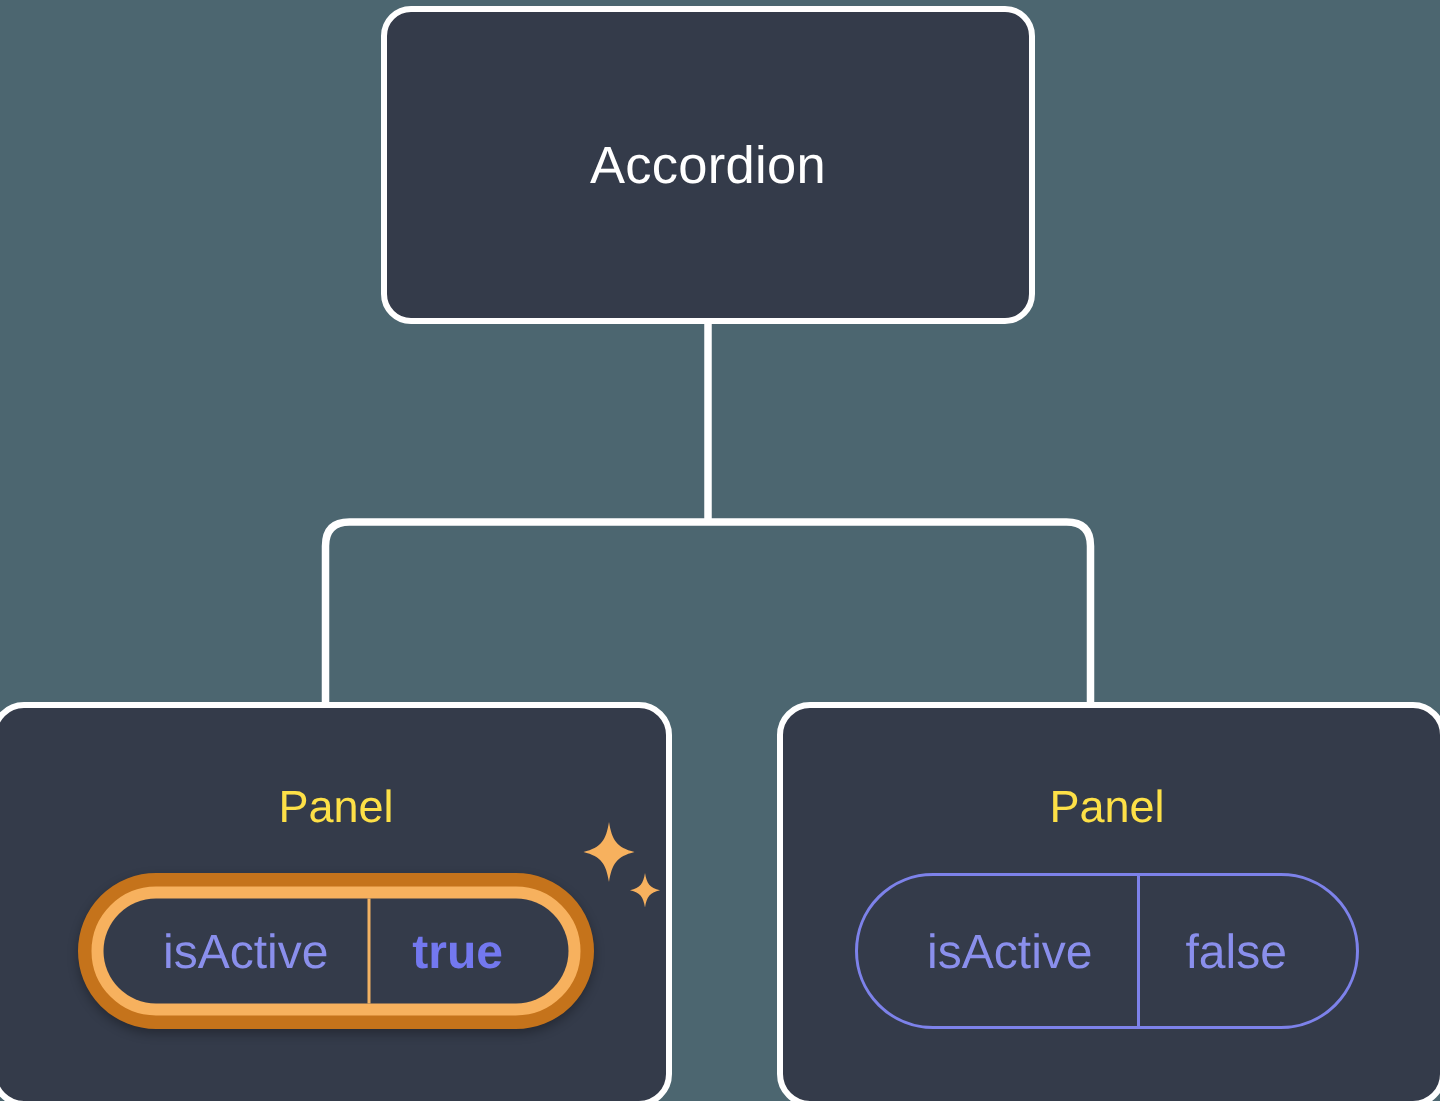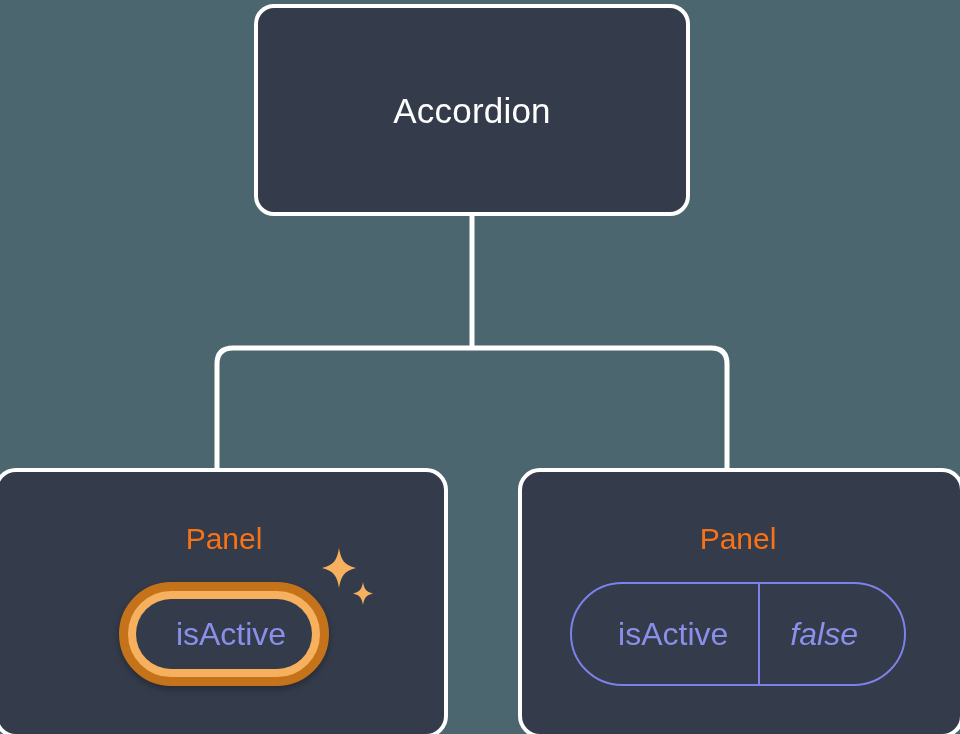--- a/index.html
+++ b/index.html
@@ -80,21 +80,21 @@
     right: 0;
     height: 100%;
     display: flex;
     flex-direction: column;
     align-items: center;
   }
   .panel-inner-left  { padding-left: 6px; }
   .panel-inner-right { padding-right: 6px; }
 
   .node-title-panel {
-    color: #f97316;
+    color: #fde047;
     font-size: 30px;
     font-weight: 400;
     line-height: 1;
     margin-top: 52px;
   }
 
   
   .pill-wrap {
     position: relative;
     margin-top: 28px;
@@ -123,21 +123,20 @@
     background: transparent;
   }
   .pill-plain .pill-key {
     color: #8a8fec;
     padding: 0 30px 0 46px;
   }
   .pill-plain .pill-val {
     color: #8a8fec;
     padding: 0 46px 0 30px;
     border-left: 2px solid #7d82ea;
-    font-style: italic;
   }
 
   
   .pill-highlight {
     border: 9px solid #c5731b;
     background: #f7b15e;
     padding: 8px;
     box-shadow: 0 3px 7px rgba(0,0,0,0.30);
   }
   .pill-inner-face {
@@ -187,20 +186,21 @@
   <div class="node-card node-panel node-panel-left">
     <div class="panel-inner panel-inner-left">
 
       <span class="node-title-panel">Panel</span>
 
       <div class="pill-wrap">
 
         <div class="pill pill-highlight">
           <div class="pill-inner-face">
             <div class="pill-cell pill-key">isActive</div>
+            <div class="pill-cell pill-val">true</div>
           </div>
         </div>
 
         <div class="sparkles">
           <svg viewBox="0 0 60 70" width="60" height="70" aria-hidden="true">
             <path d="M 22 2 C 24 14 27 19 39 22 C 27 25 24 30 22 42 C 20 30 17 25 5 22 C 17 19 20 14 22 2 Z" fill="#f7b15e"></path>
             <path d="M 46 36 C 47.2 43 49 46 56 47.5 C 49 49 47.2 52 46 59 C 44.8 52 43 49 36 47.5 C 43 46 44.8 43 46 36 Z" fill="#f7b15e"></path>
           </svg>
         </div>
 

